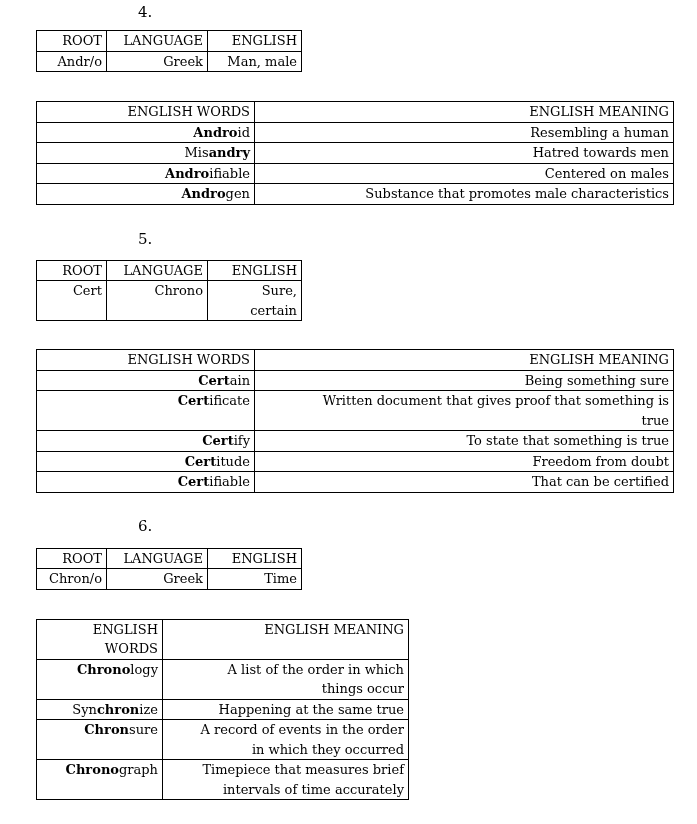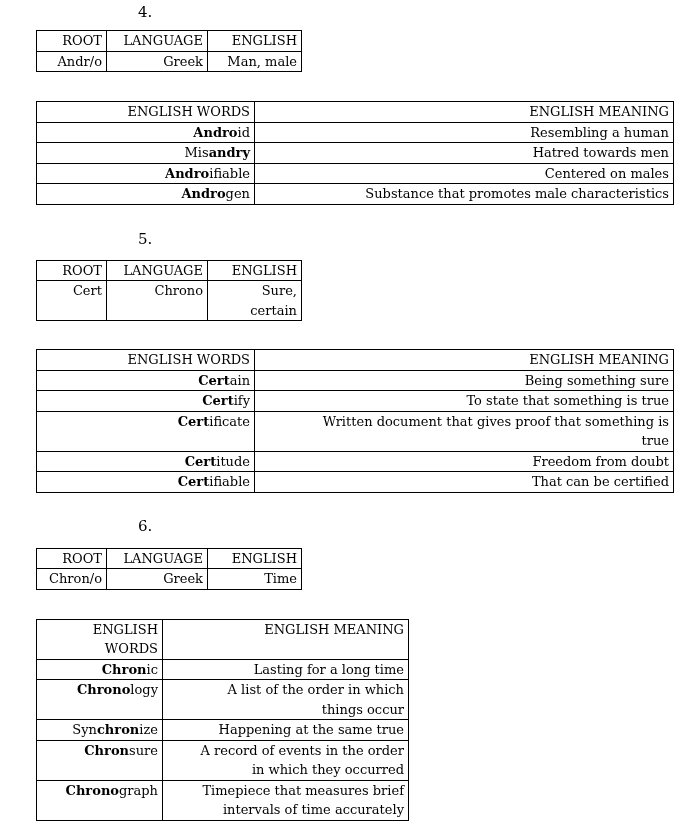--- a/index.html
+++ b/index.html
@@ -152,29 +152,29 @@
             <th>ENGLISH WORDS</th>
             <th>ENGLISH MEANING</th>
           </tr>
         </thead>
         <tbody>
           <tr>
             <td><strong>Cert</strong><span>ain</span></td>
             <td>Being something sure</td>
           </tr>
           <tr>
-            <td><strong>Cert</strong><span>ify</span></td>
-            <td>To state that something is true</td>
-          </tr>
-          <tr>
             <td><strong>Cert</strong><span>ificate</span></td>
             <td>Written document that gives proof that something is
 true</td>
           </tr>
           <tr>
+            <td><strong>Cert</strong><span>ify</span></td>
+            <td>To state that something is true</td>
+          </tr>
+          <tr>
             <td><strong>Cert</strong><span>itude</span></td>
             <td>Freedom from doubt</td>
           </tr>
           <tr>
             <td><strong>Cert</strong><span>ifiable</span></td>
             <td>That can be certified</td>
           </tr>
         </tbody>
       </table>
   </section>
@@ -209,24 +209,20 @@
         </colgroup>
         <thead>
           <tr>
             <th>ENGLISH
 WORDS</th>
             <th>ENGLISH MEANING</th>
           </tr>
         </thead>
         <tbody>
           <tr>
-            <td><strong>Chron</strong><span>ic</span></td>
-            <td>Lasting for a long time</td>
-          </tr>
-          <tr>
             <td><strong>Chrono</strong><span>logy</span></td>
             <td>A list of the order in which
 things occur</td>
           </tr>
           <tr>
             <td><span>Syn</span><strong>chron</strong><span>ize</span></td>
             <td>Happening at the same true</td>
           </tr>
           <tr>
             <td><strong>Chron</strong><span>sure</span></td>

